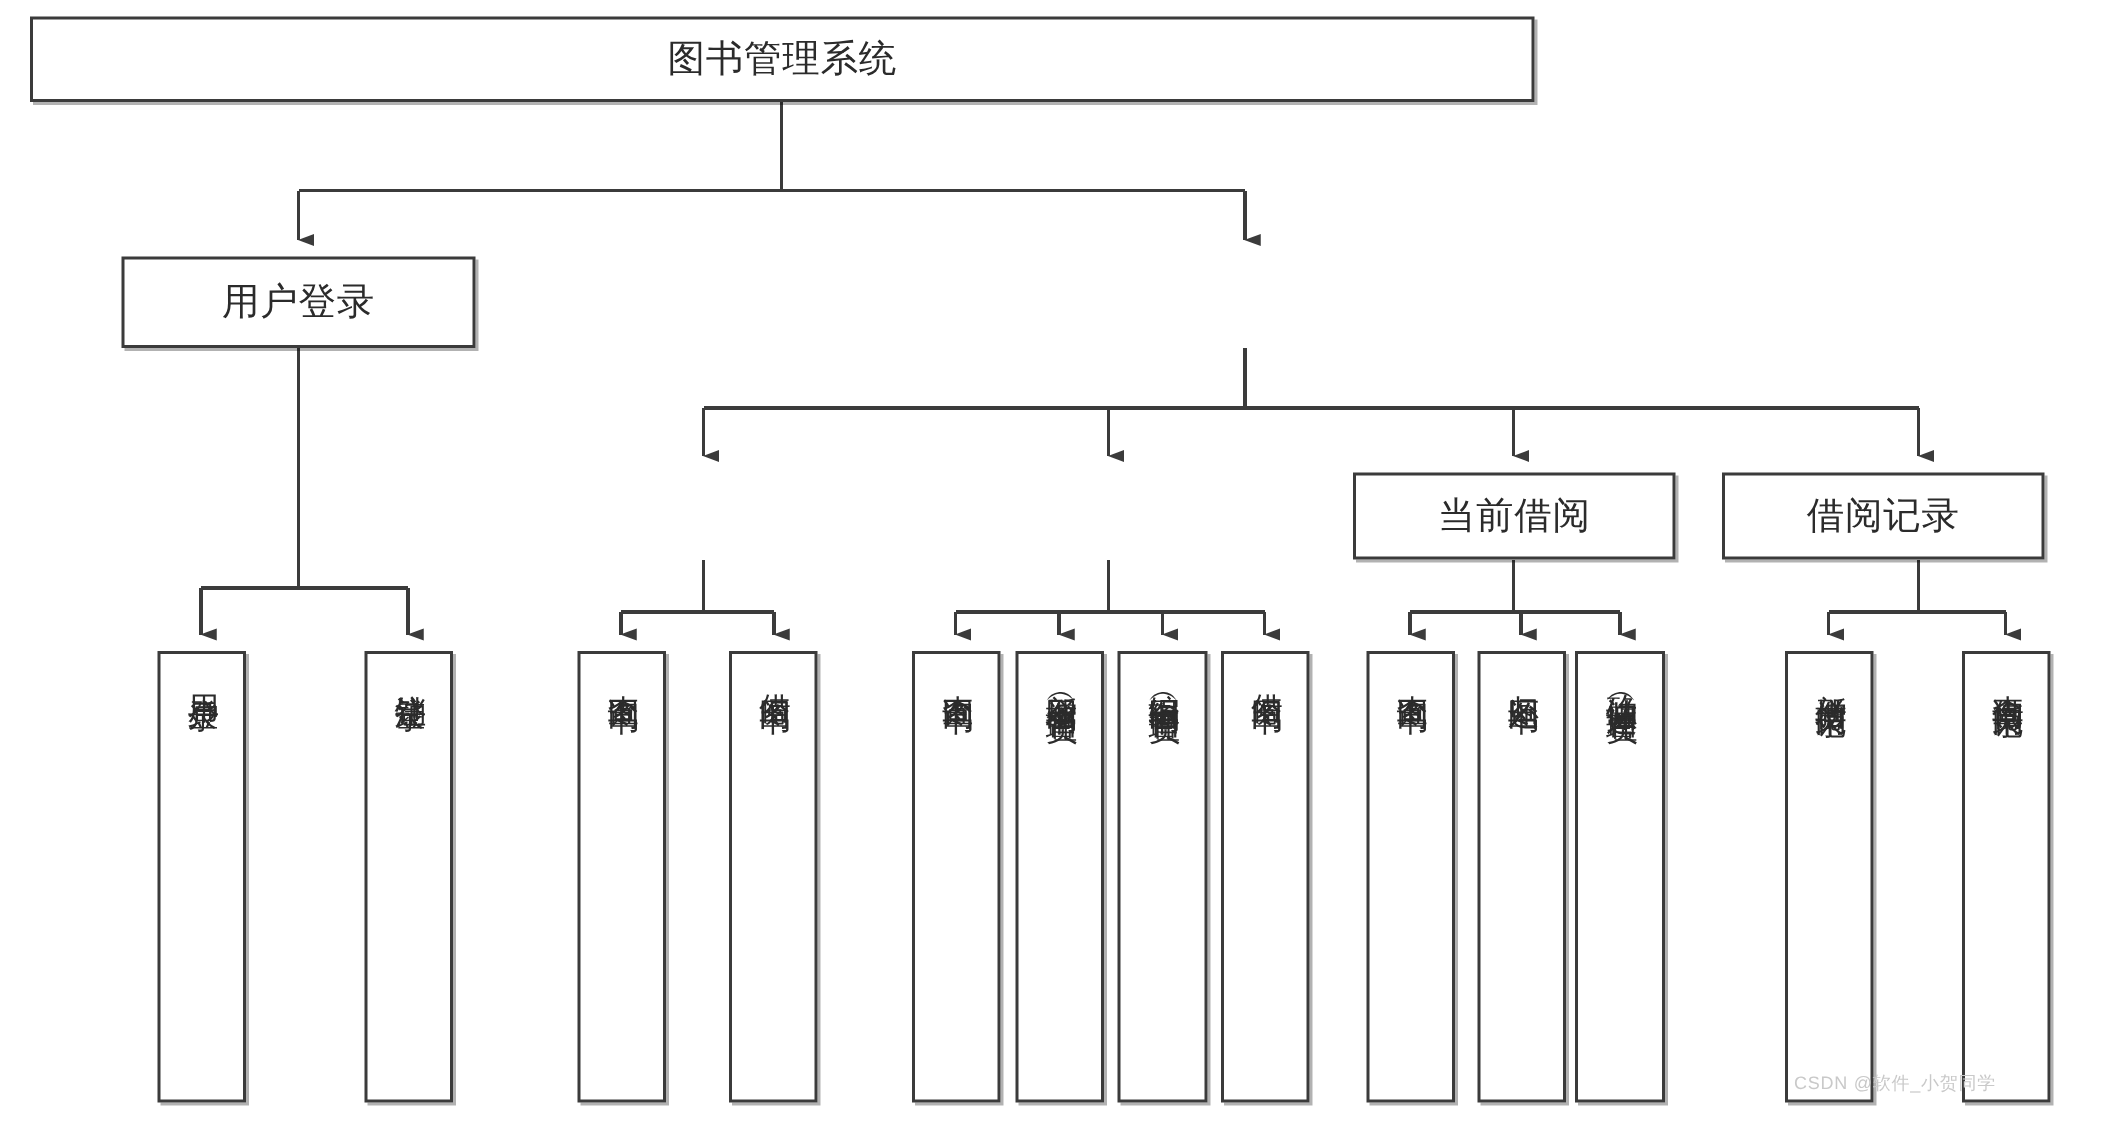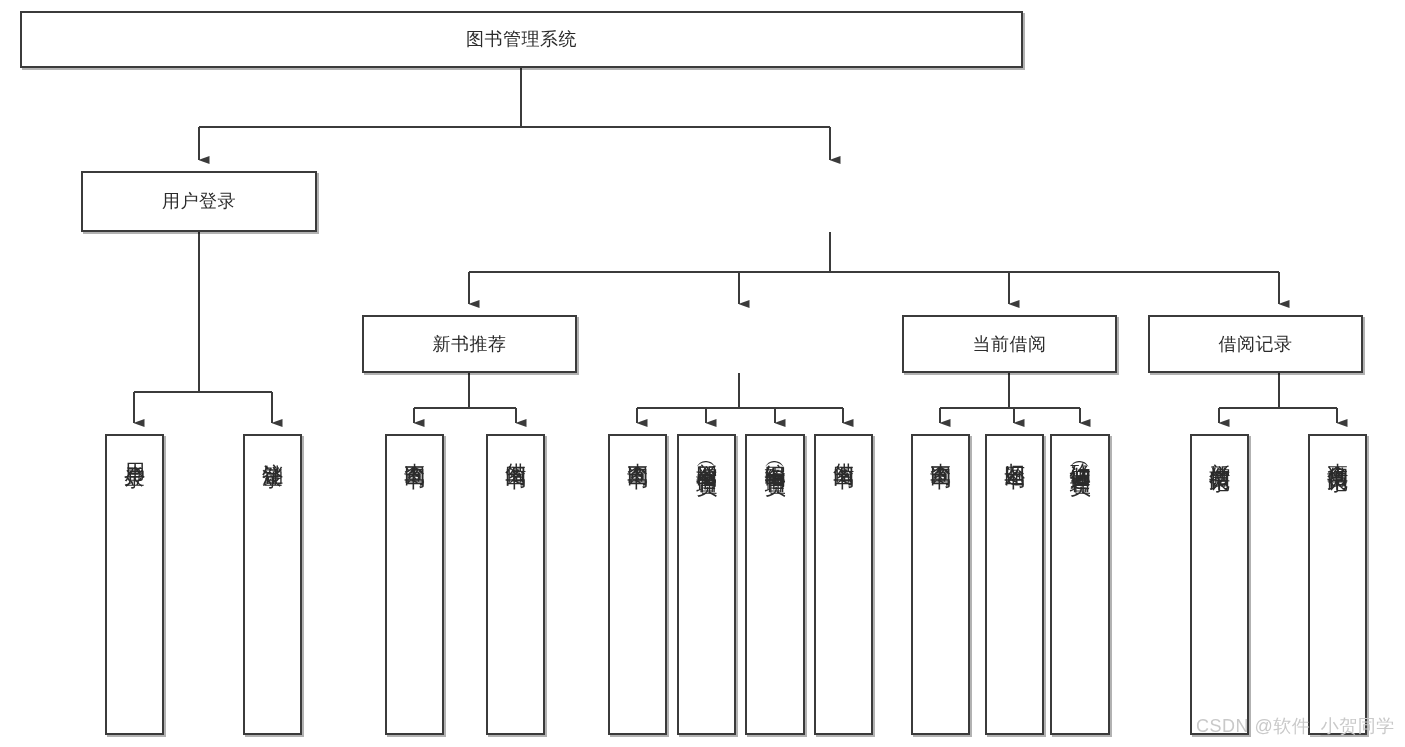--- a/index.html
+++ b/index.html
@@ -30,21 +30,21 @@
     box-sizing: border-box;
     border: 2px solid #3b3b3b;
     background: #ffffff;
     display: flex;
     align-items: center;
     justify-content: center;
     box-shadow: 2px 2px 0 rgba(0,0,0,0.30);
     color: #2b2b2b;
   }
   .node-label {
-    font-size: 18px;
+    font-size: 25px;
     line-height: 1.15;
     letter-spacing: 0.5px;
     white-space: nowrap;
     color: #2b2b2b;
   }
   .node.leaf {
     align-items: flex-start;
     justify-content: center;
     padding-top: 10px;
   }
@@ -55,21 +55,21 @@
     line-height: 1.45;
     letter-spacing: 2px;
     white-space: normal;
     max-height: 290px;
   }
   .node.leaf.tall-text .node-label {
     max-height: 296px;
   }
   .watermark {
     position: absolute;
-    font-size: 18px;
+    font-size: 12px;
     color: #c9c9c9;
     white-space: nowrap;
     letter-spacing: 0.5px;
   }
 </style>
 </head>
 <body>
 
 <div id="canvas">
 
@@ -124,23 +124,20 @@
   </svg>
 
   <div class="node" style="left:20px; top:11px; width:1003px; height:57px;">
     <span class="node-label">图书管理系统</span>
   </div>
 
   <div class="node" style="left:81px; top:171px; width:236px; height:61px;">
     <span class="node-label">用户登录</span>
   </div>
 
-  <div class="node" style="left:362px; top:315px; width:215px; height:58px;">
-    <span class="node-label">新书推荐</span>
-  </div>
   <div class="node" style="left:902px; top:315px; width:215px; height:58px;">
     <span class="node-label">当前借阅</span>
   </div>
   <div class="node" style="left:1148px; top:315px; width:215px; height:58px;">
     <span class="node-label">借阅记录</span>
   </div>
 
   <div class="node leaf" style="left:105px; top:434px; width:59px; height:301px;">
     <span class="node-label">用户登录</span>
   </div>

